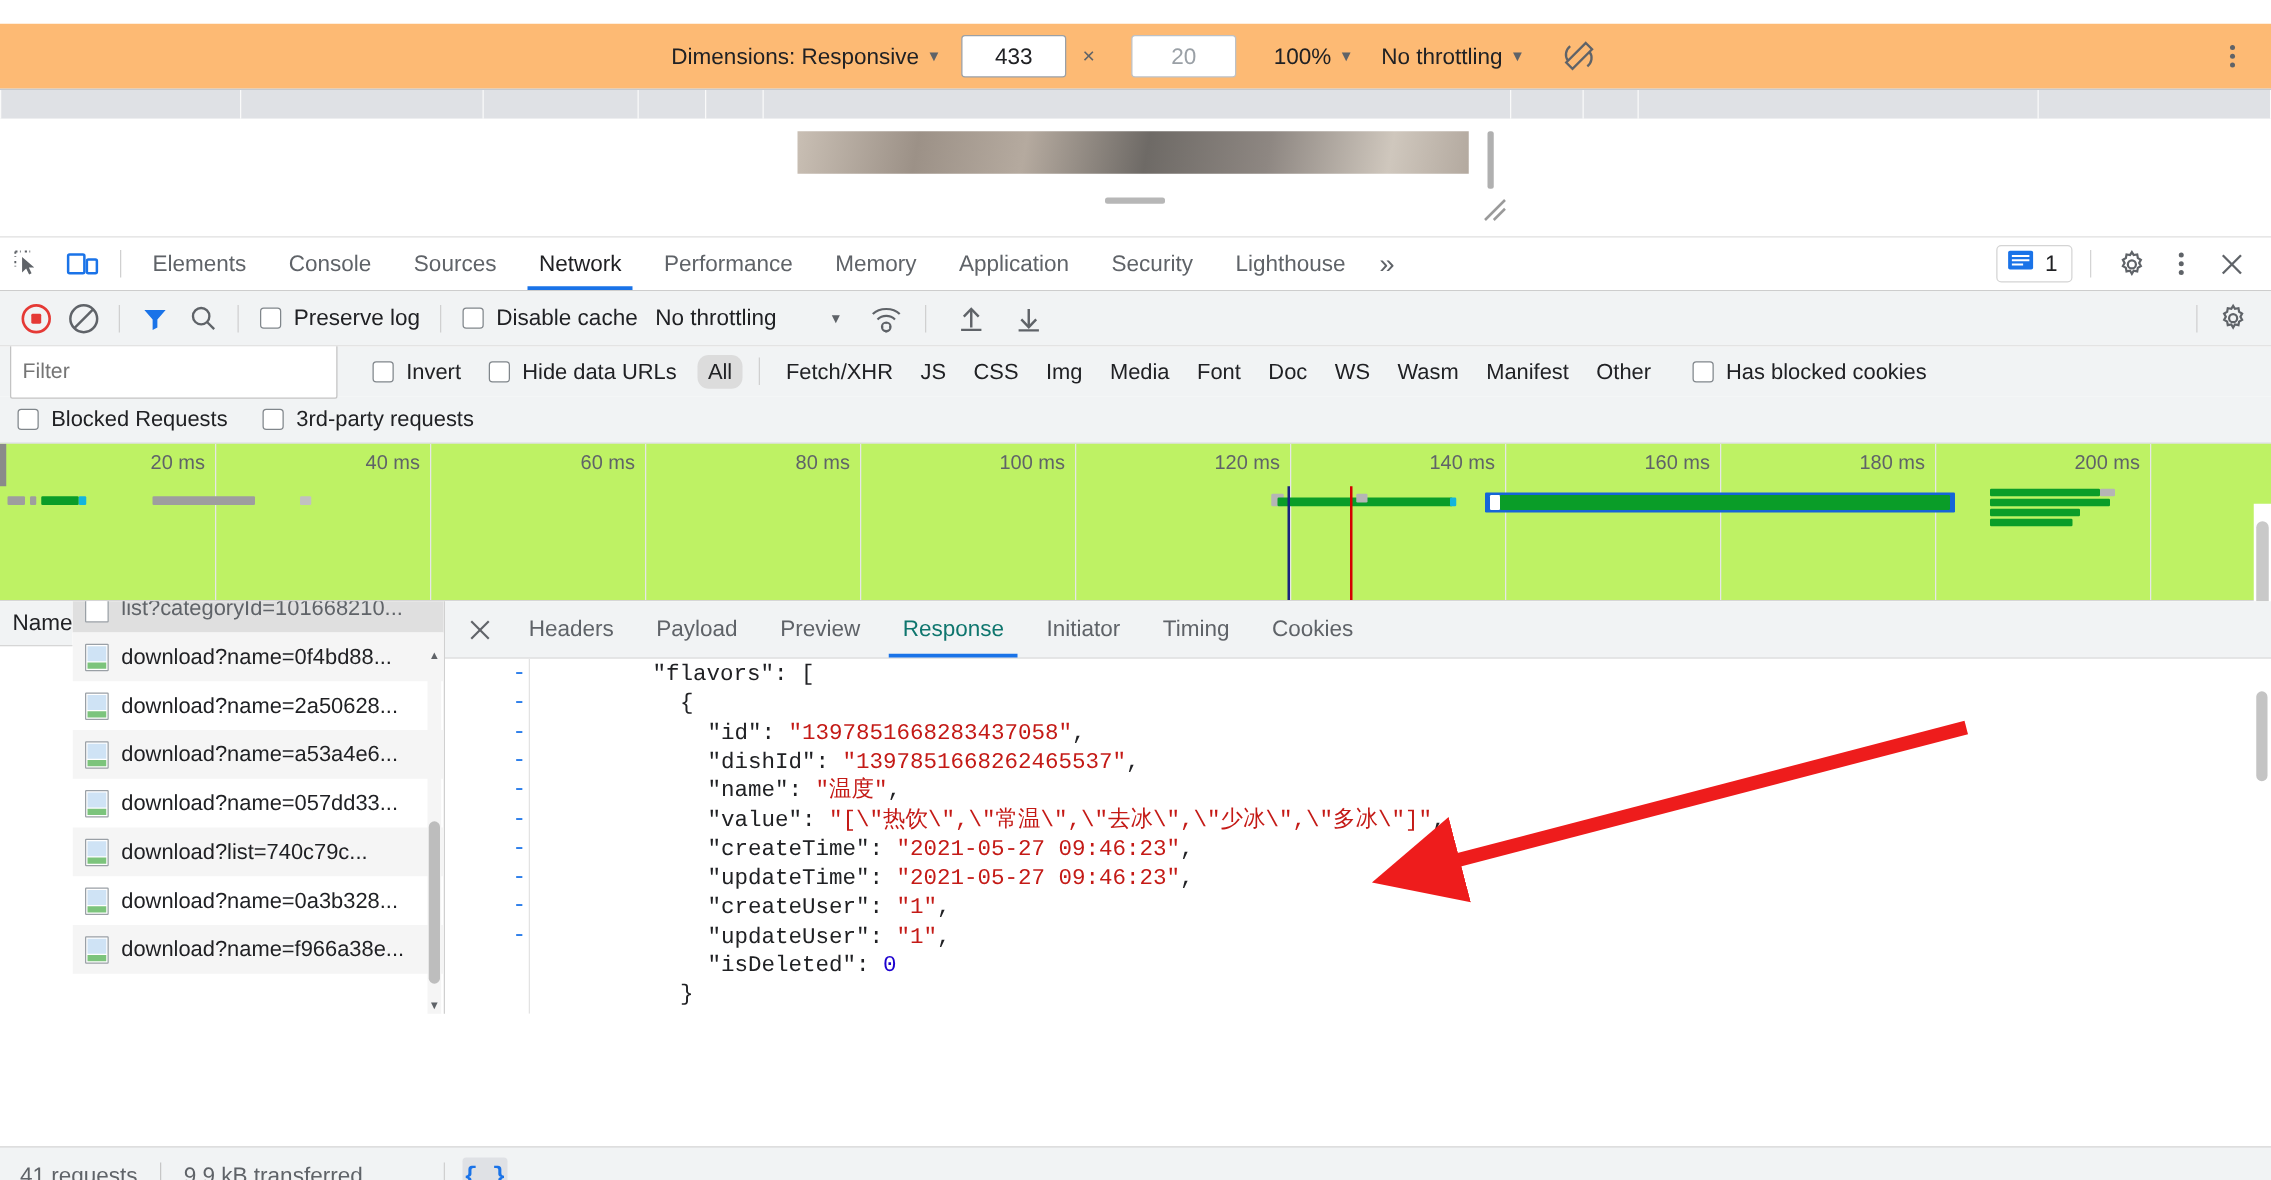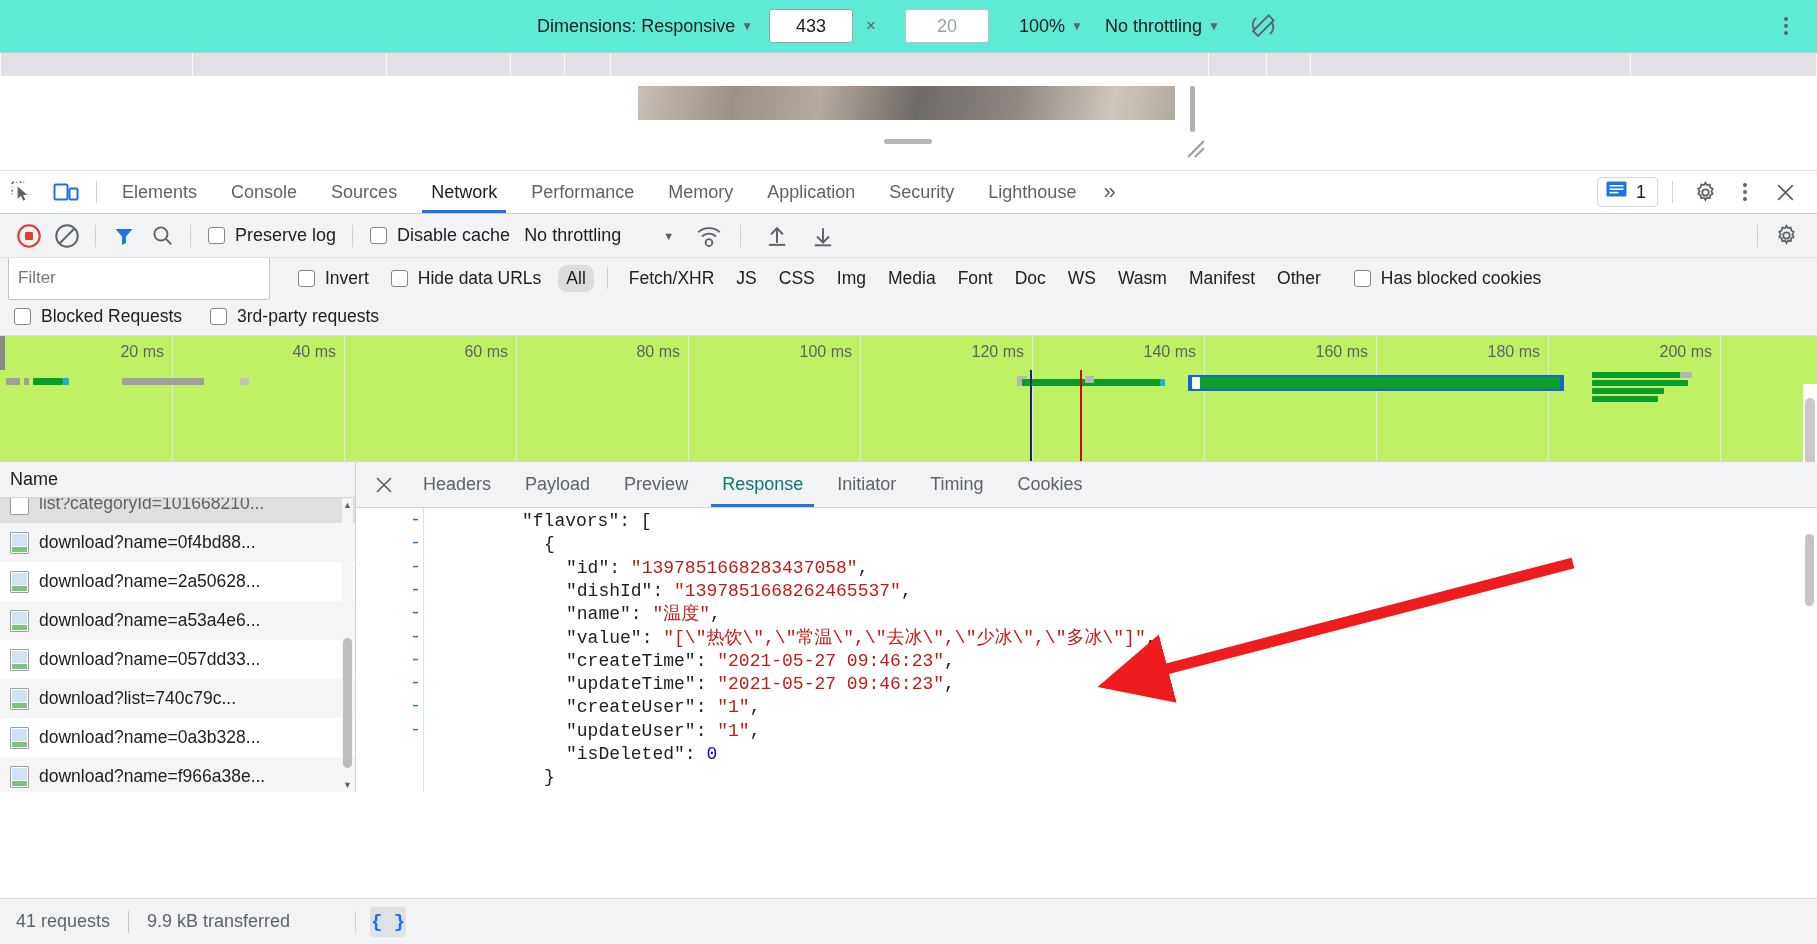--- a/index.html
+++ b/index.html
@@ -9,24 +9,24 @@
     overflow: hidden;
     background: #ffffff;
     font-family: "Liberation Sans", sans-serif;
     -webkit-font-smoothing: antialiased;
   }
   .app { position: relative; width: 1817px; height: 944px; background: #fff; }
 
   
   .device-toolbar {
     height: 52px; width: 100%;
-    background: #5eead4;
+    background: #fdba74;
     display: flex; align-items: center;
     position: relative;
-    font-size: 18px; color: #3c4043;
+    font-size: 18px; color: #3c4043; margin-top: 19px;
   }
   .device-center {
     position: absolute; left: 0; right: 0;
     display: flex; align-items: center; justify-content: center;
     gap: 0px;
   }
   .dim-label { font-size: 18px; color: #202124; white-space: nowrap; }
   .caret { display:inline-block; margin-left: 6px; font-size: 12px; color:#5f6368; }
   .dim-input {
     width: 84px; height: 34px; margin-left: 16px;
@@ -182,21 +182,21 @@
     position:absolute; top: 7px; font-size: 16px; color:#5f6368; transform: translateX(-100%);
     padding-right: 8px;
   }
   .ov-leftedge { position:absolute; left:0; top:0; width:5px; height: 34px; background:#8a8a8a;}
   .ov-bar { position:absolute; height: 7px; border-radius:1px; }
   .ov-marker { position:absolute; width:2px; top: 34px; bottom: 0; }
 
   
   .split { display:flex; width:100%; height: 330px; }
   
-  .reqlist { width: 356px; flex: 0 0 356px; border-right: 1px solid #d0d0d0; display:flex; flex-direction:column; background:#fff; position:relative;justify-content:flex-end;}
+  .reqlist { width: 356px; flex: 0 0 356px; border-right: 1px solid #d0d0d0; display:flex; flex-direction:row; background:#fff; position:relative;justify-content:flex-end;}
   .rl-head {
     height: 36px; background:#f1f3f4; border-bottom: 1px solid #d6d6d6;
     display:flex; align-items:center; padding-left: 10px;
     font-size: 18px; color:#202124;
   }
   .rl-rows { flex:1; overflow:hidden; position:relative;}
   .rl-row {
     height: 39px; display:flex; align-items:center; gap:10px; padding-left: 10px;
     font-size: 17.5px; color:#202124; cursor:pointer; white-space:nowrap;
   }

